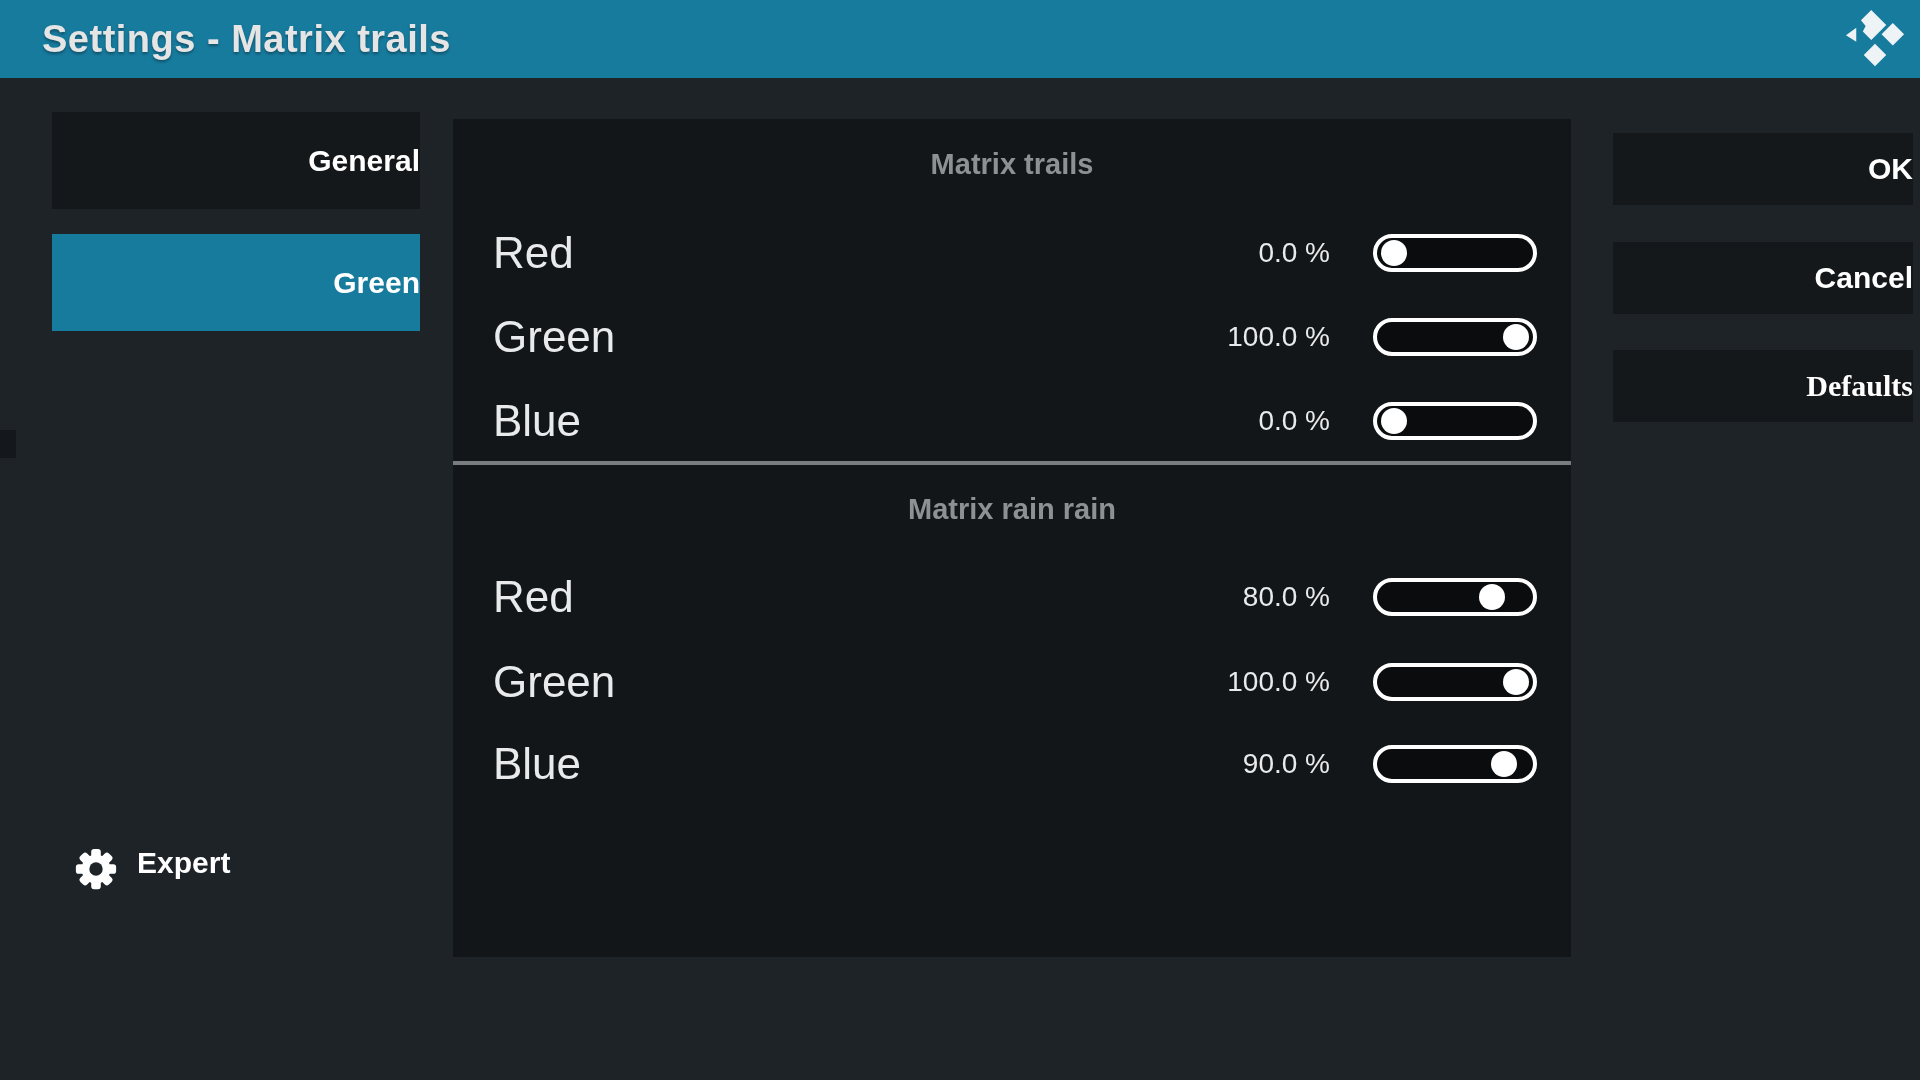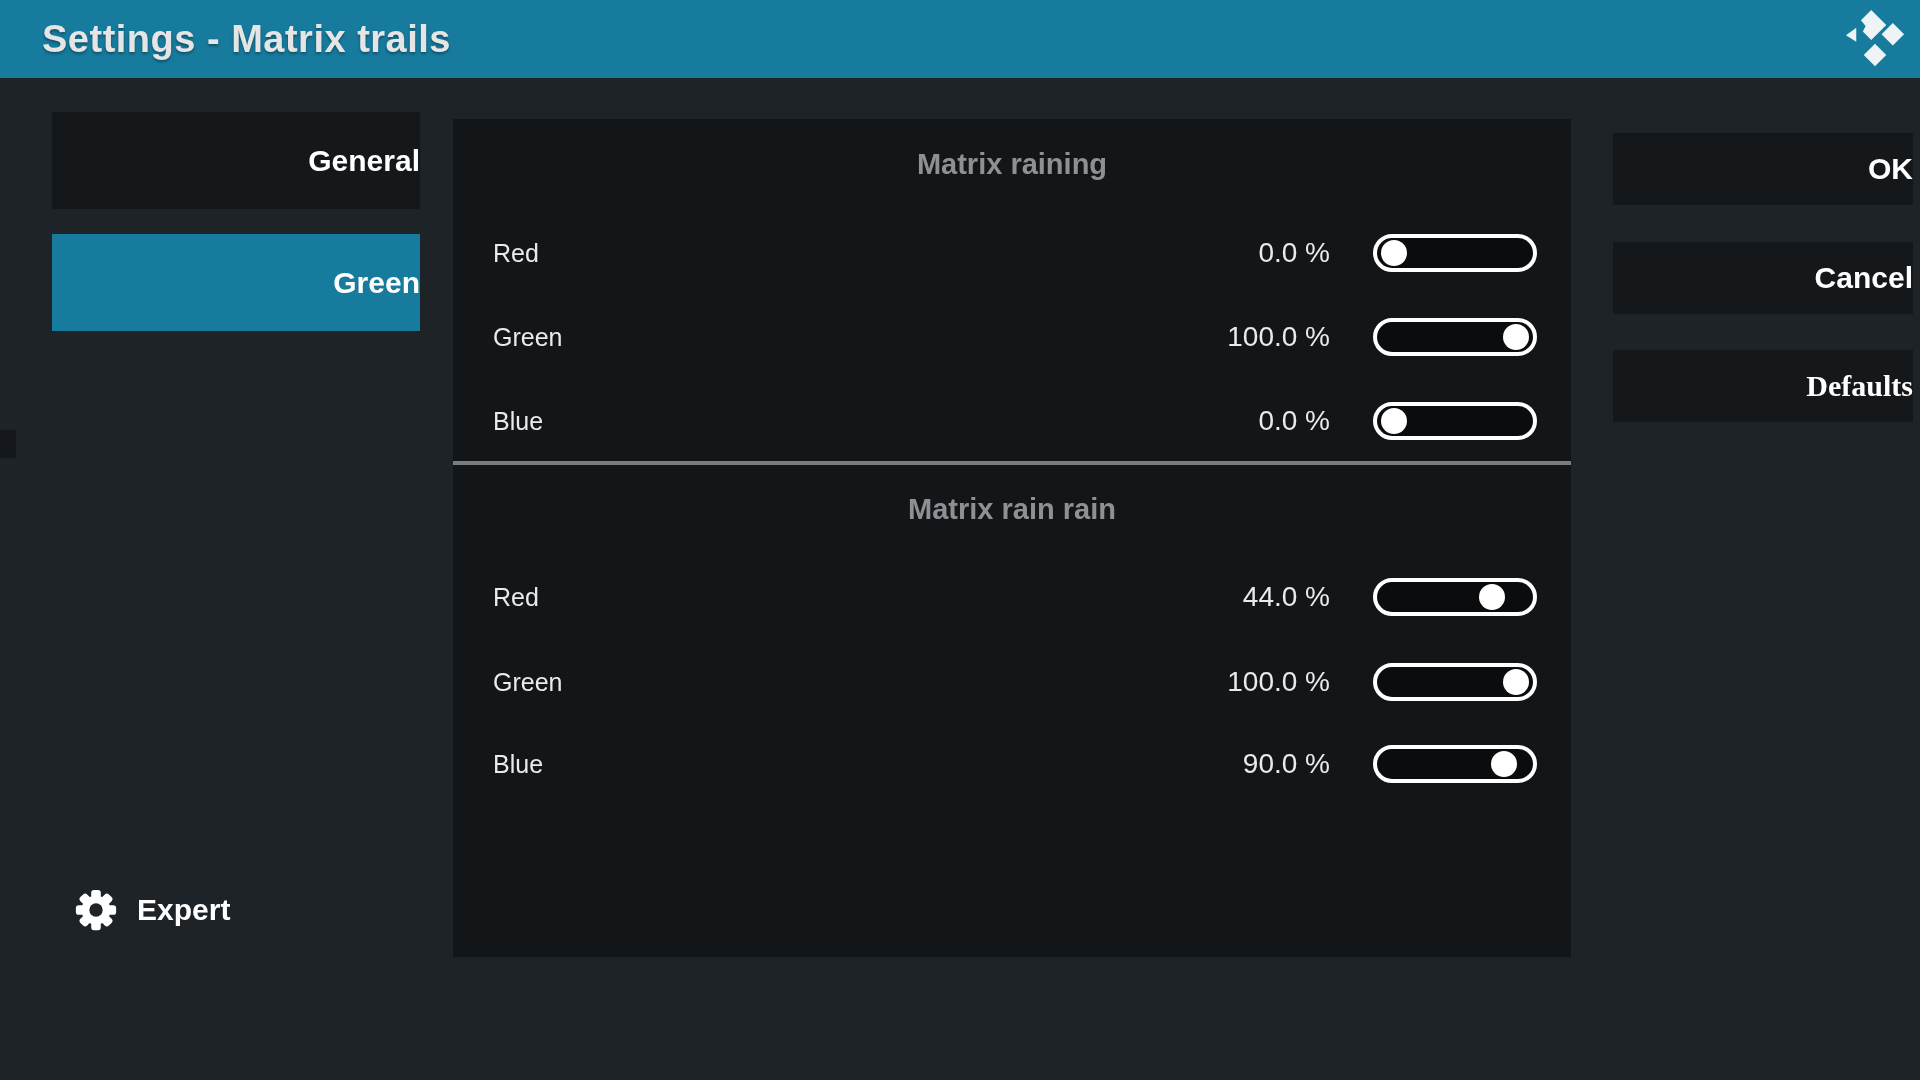--- a/index.html
+++ b/index.html
@@ -52,21 +52,21 @@
   .section-header.h2 { top:372px; }
   .divider {
     position:absolute; left:0; top:342px; width:1118px; height:4px;
     background:#797d80;
   }
   .row {
     position:absolute; left:0; width:1118px; height:48px;
   }
   .row .rlabel {
     position:absolute; left:40px; top:0; line-height:48px;
-    font-size:25px; color:#e9eaeb;
+    font-size:44px; color:#e9eaeb;
   }
   .row .rvalue {
     position:absolute; right:241px; top:0; line-height:48px;
     font-size:28px; color:#e9eaeb; text-align:right;
   }
   .slider {
     position:absolute; left:920px; top:5px; width:164px; height:38px;
     border:4px solid #ffffff; border-radius:19px;
     background:#0a0c0e; cursor:pointer;
   }
@@ -82,22 +82,22 @@
     display:flex; align-items:center; justify-content:flex-end;
     font-size:30px; font-weight:bold; color:#ffffff;
     cursor:pointer;
   }
   .action-btn.ok       { top:133px; }
   .action-btn.cancel   { top:242px; }
   .action-btn.defaults { top:350px;font-family:Liberation Serif, serif; }
 
   
   .level {
-    position:absolute; left:73px; top:886px; height:48px;
-    display:flex; align-items:center; cursor:pointer;
+    position:absolute; left:73px; top:846px; height:48px;
+    display:flex; align-items:flex-start; cursor:pointer;
   }
   .level svg { width:46px; height:46px; }
   .level .lvl-label {
     margin-left:18px; font-size:30px; font-weight:bold; color:#ffffff;
   }
 
   
   .edge-notch {
     position:absolute; left:0; top:430px; width:16px; height:28px;
     background:#14181c;
@@ -120,21 +120,21 @@
 
 <div class="side-btn general">
   <span>General</span>
 </div>
 <div class="side-btn colors">
   <span>Green</span>
 </div>
 
 <div class="panel">
 
-  <div class="section-header h1">Matrix raining</div>
+  <div class="section-header h1">Matrix trails</div>
 
   <div class="row" style="top:110px">
     <span class="rlabel">Red</span>
     <span class="rvalue">0.0 %</span>
     <div class="slider">
       <div class="knob" style="left: 4px;"></div>
     </div>
   </div>
 
   <div class="row" style="top:194px">
@@ -152,21 +152,21 @@
       <div class="knob" style="left: 4px;"></div>
     </div>
   </div>
 
   <div class="divider"></div>
 
   <div class="section-header h2">Matrix rain rain</div>
 
   <div class="row" style="top:454px">
     <span class="rlabel">Red</span>
-    <span class="rvalue">44.0 %</span>
+    <span class="rvalue">80.0 %</span>
     <div class="slider">
       <div class="knob" style="left: 101.6px;"></div>
     </div>
   </div>
 
   <div class="row" style="top:539px">
     <span class="rlabel">Green</span>
     <span class="rvalue">100.0 %</span>
     <div class="slider">
       <div class="knob" style="left: 126px;"></div>

